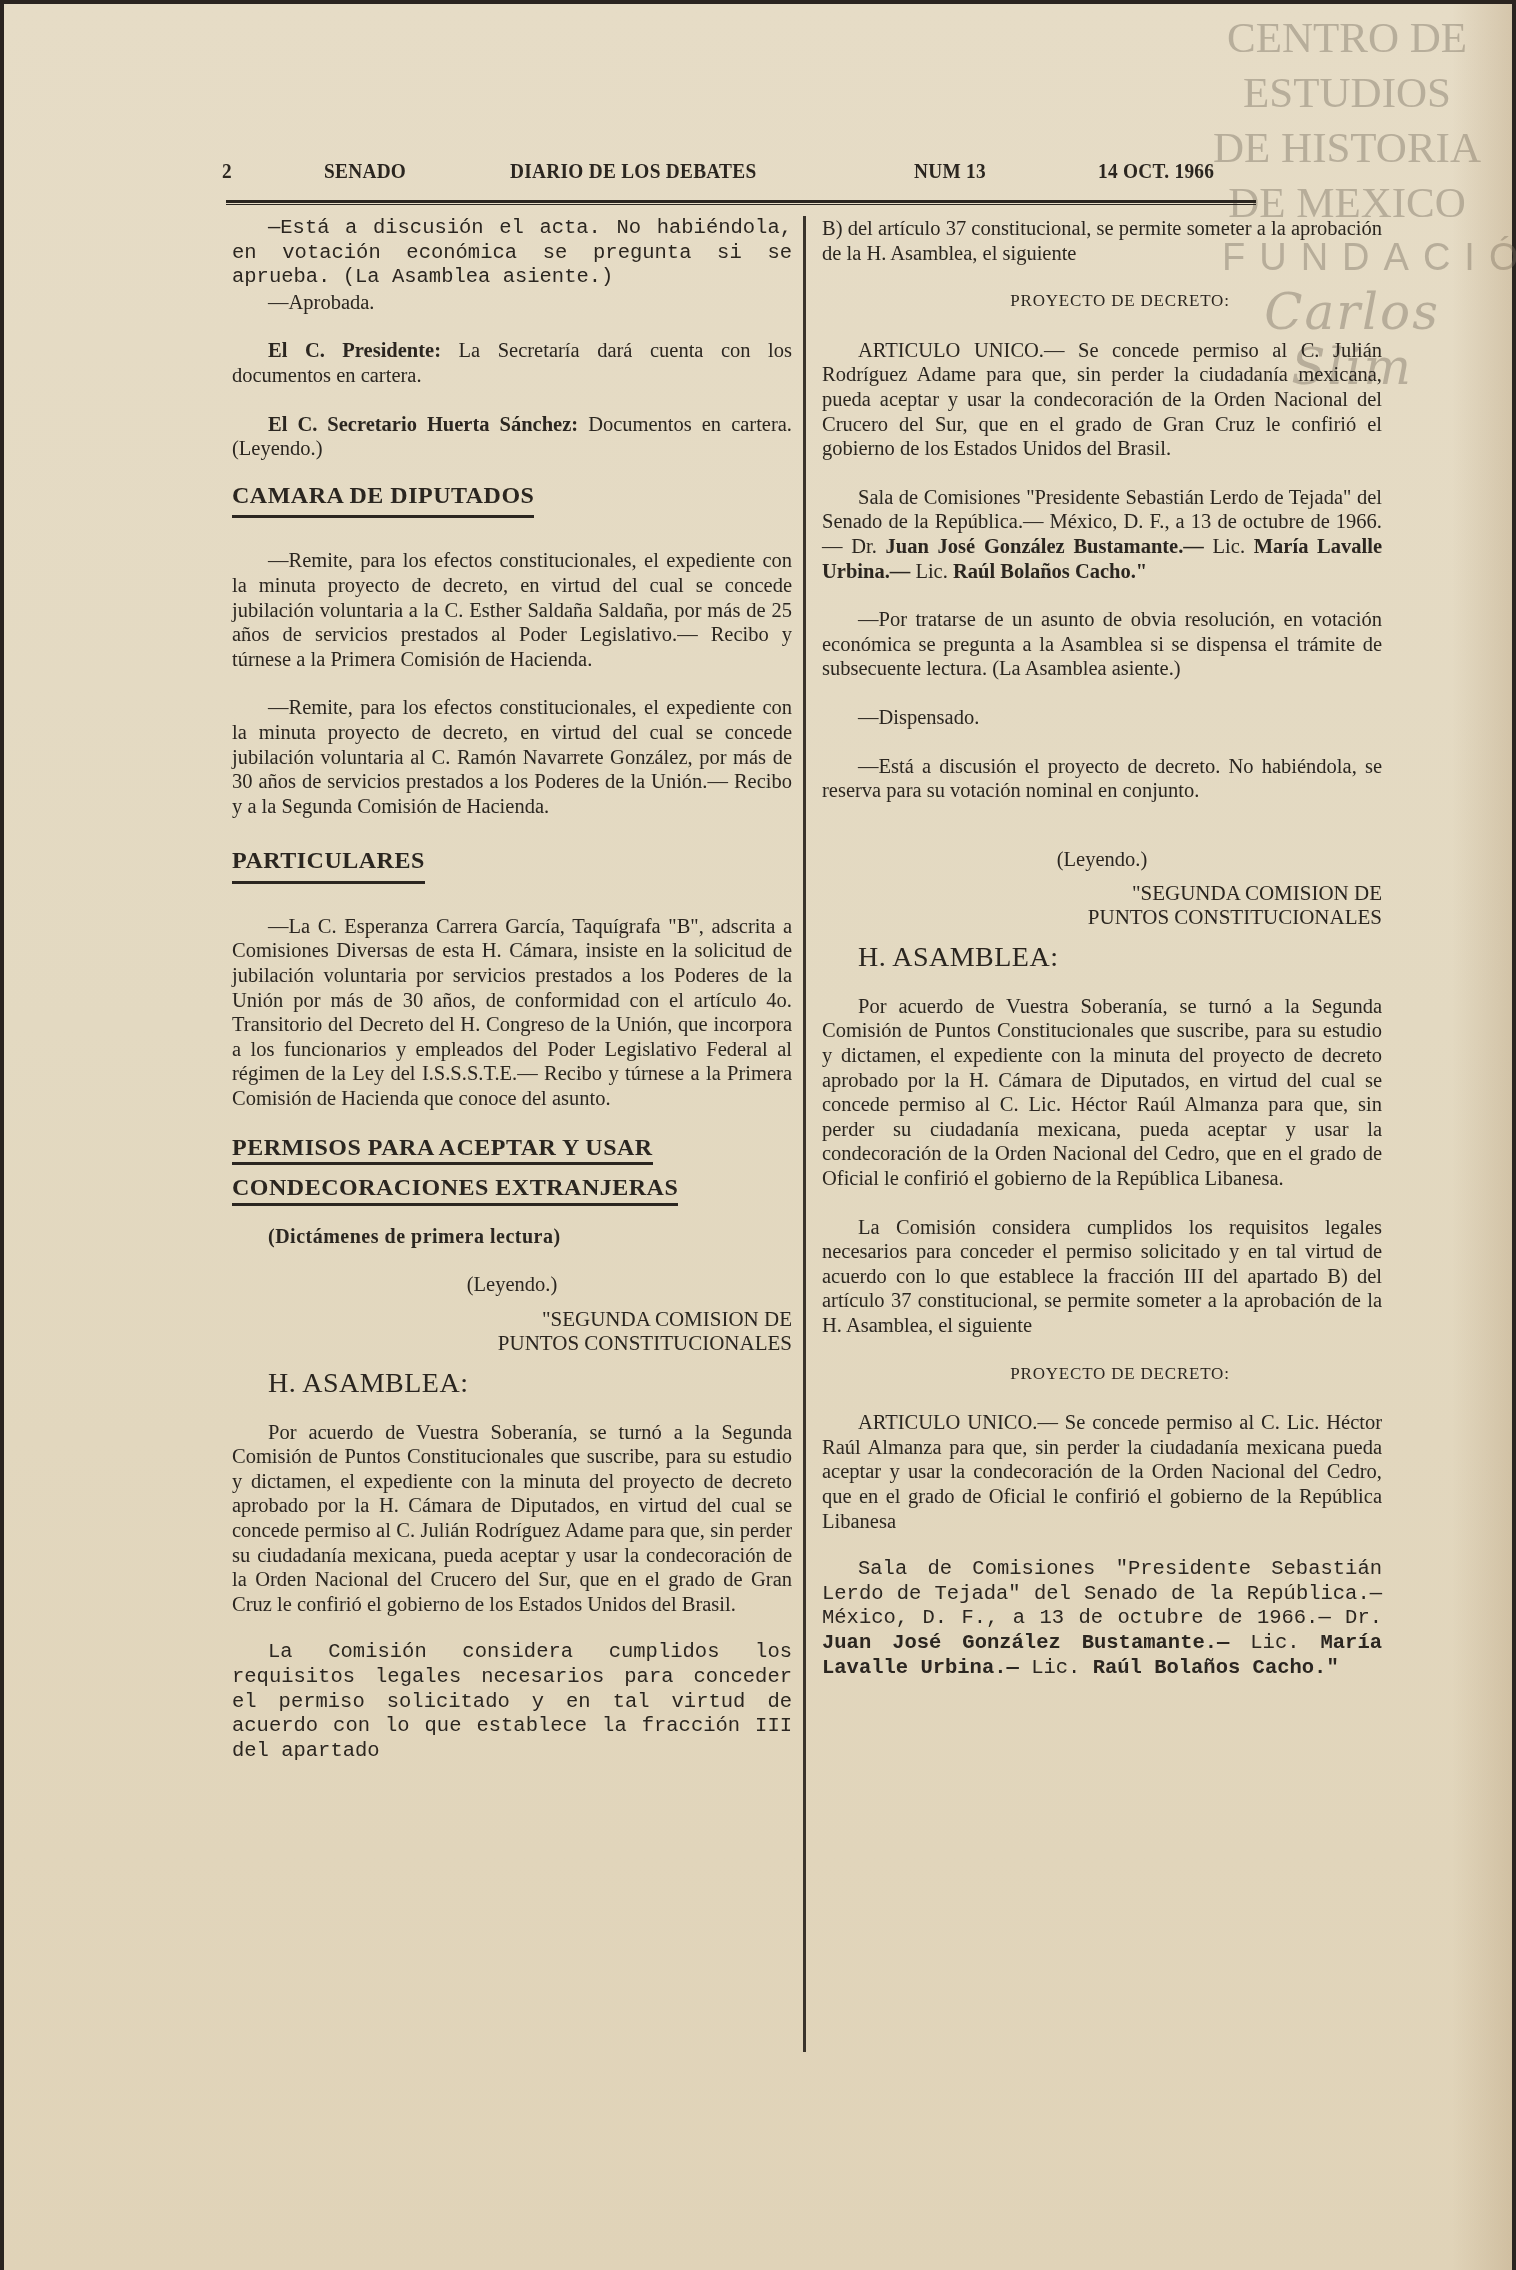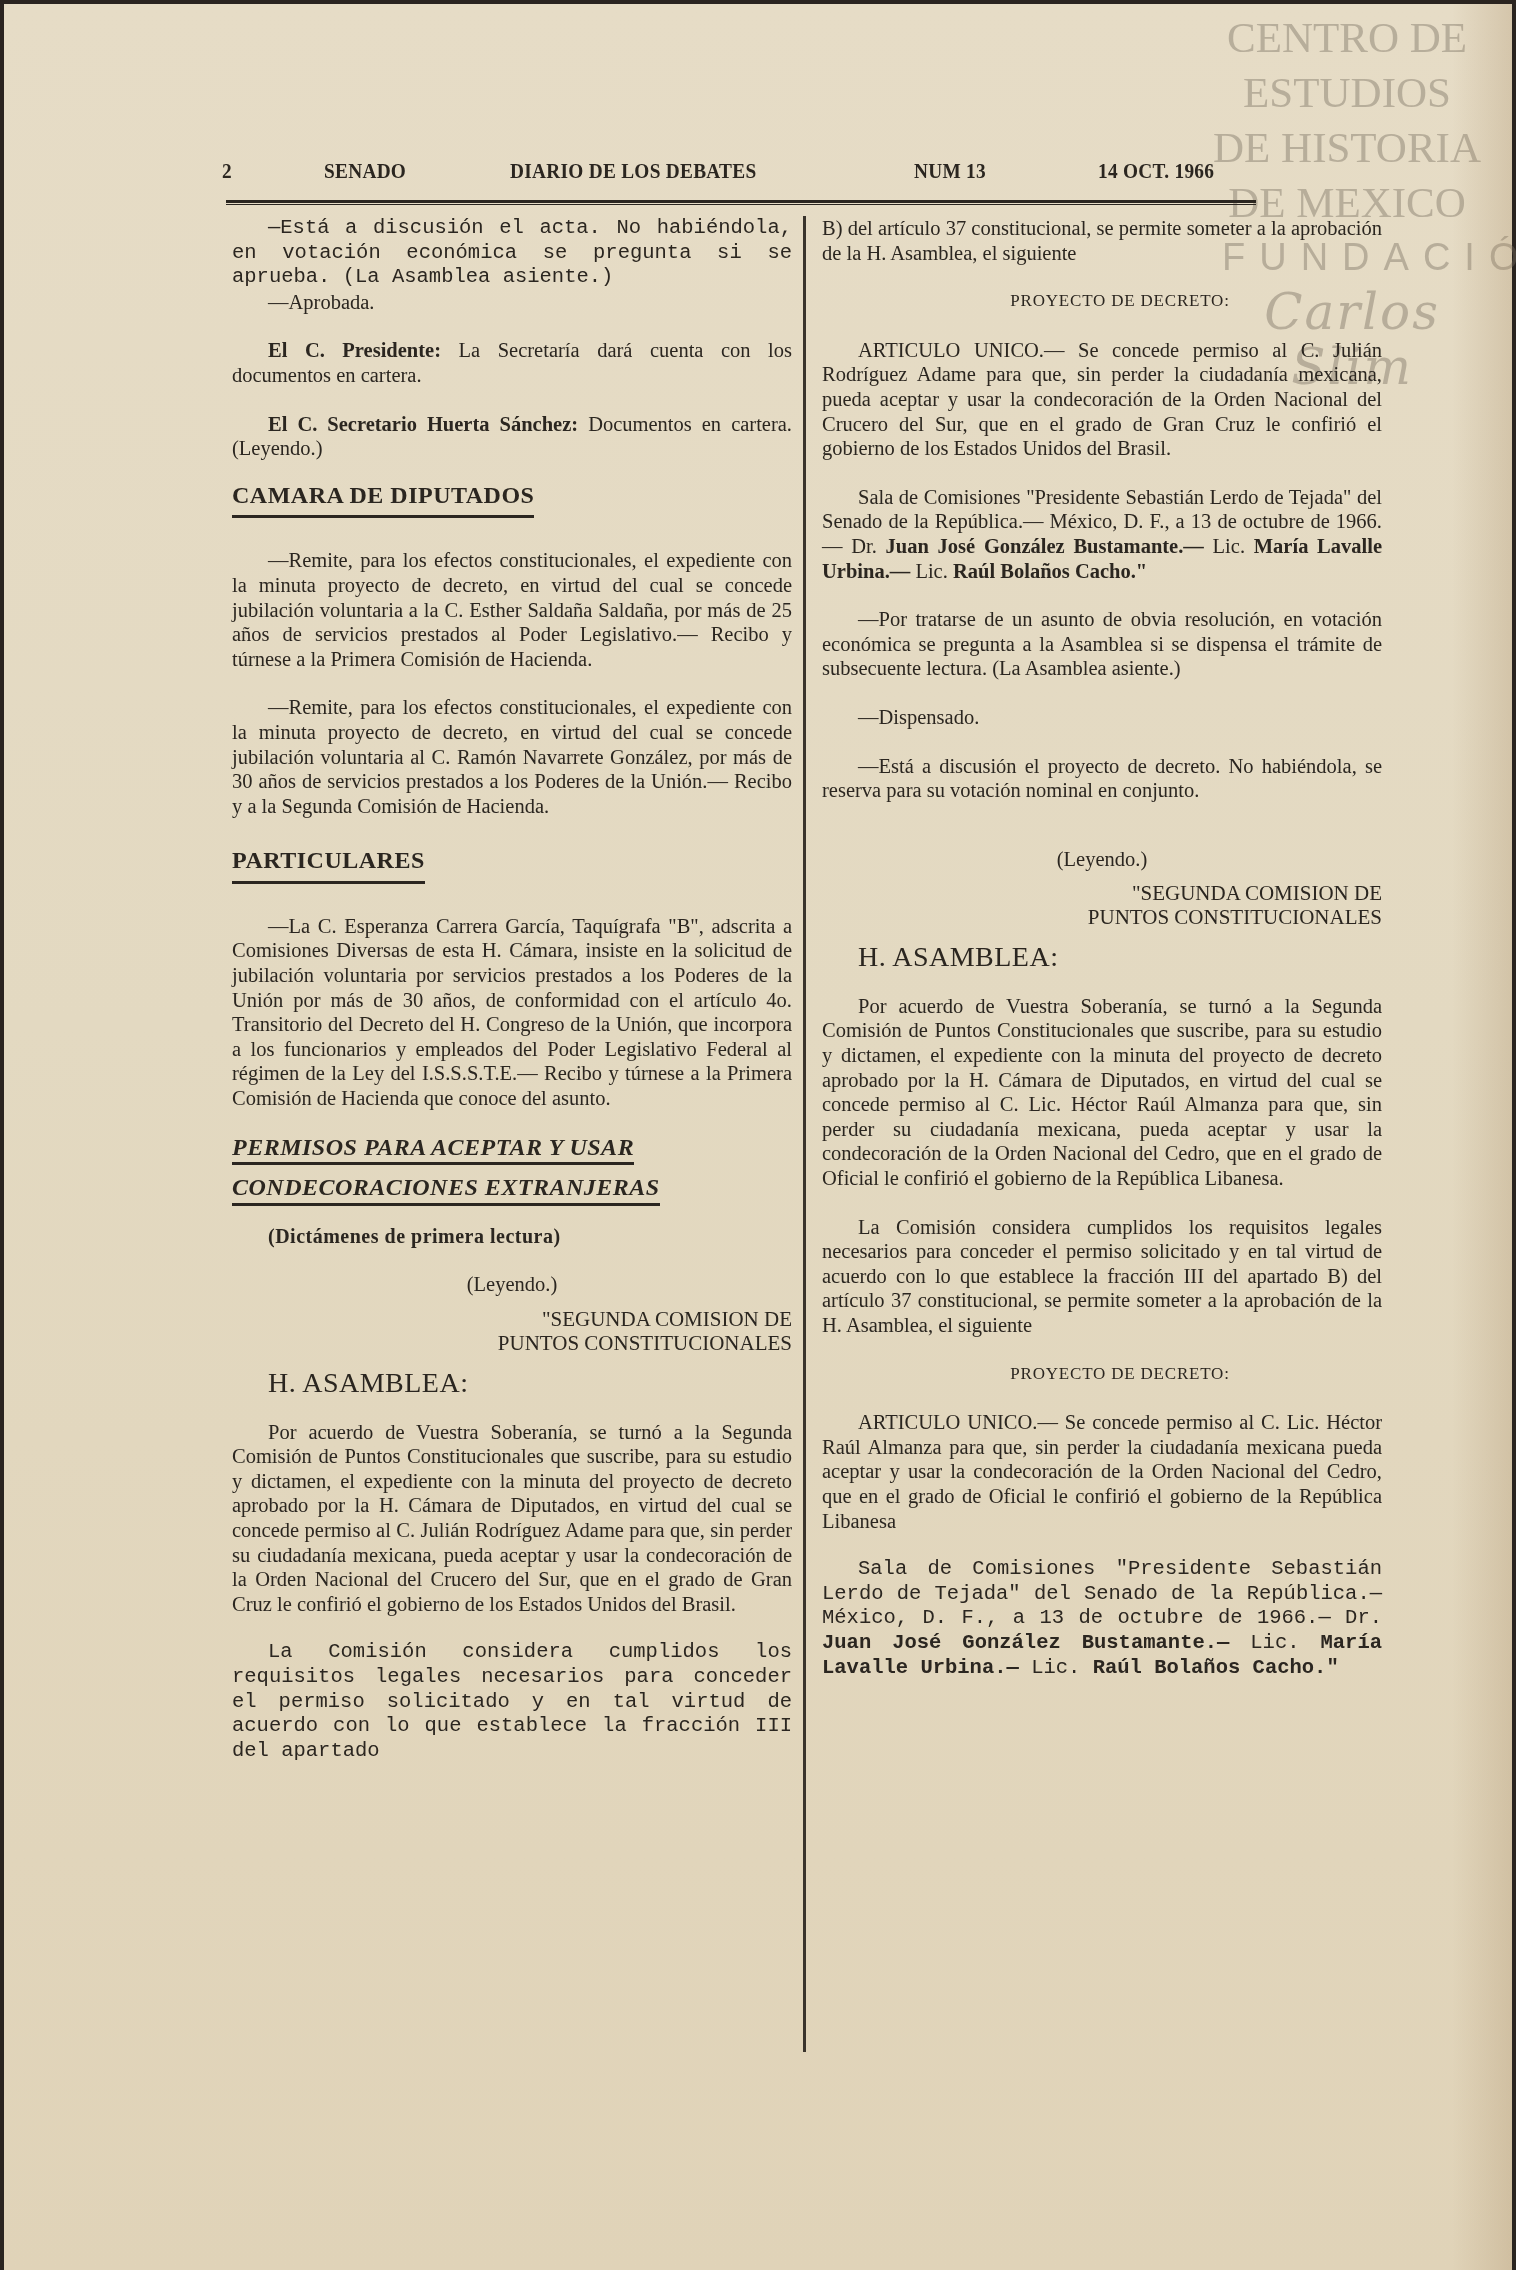--- a/index.html
+++ b/index.html
@@ -40,21 +40,21 @@
   .col p.noindent { text-indent: 0; }
   .col p.center { text-align: center; text-indent: 0; }
   .col b { font-weight: bold; }
   .section-title {
     font-family: "Liberation Sans", "DejaVu Sans", sans-serif;
     font-weight: bold; font-size: 24px; letter-spacing: 0.5px;
     display: inline-block; margin: 6px 0 30px 0; padding-bottom: 8px;
     border-bottom: 3px solid #2b2620;
     font-family: "Liberation Serif", serif;
   }
-  .section-title.multi { display: block; border-bottom: none; margin: 8px 0 8px 0; padding: 0; font-style: italic; }
+  .section-title.multi { display: block; border-bottom: none; margin: 8px 0 8px 0; padding: 0; }
   .section-title.multi .ln { display: inline-block; border-bottom: 3px solid #2b2620; padding-bottom: 3px; margin-bottom: 10px; }
   .subtitle { font-weight: bold; font-size: 20px; margin: 6px 0 14px 0; text-indent: 0; letter-spacing: 0.5px; }
   .smallcaps-block { text-align: right; font-size: 21px; line-height: 24px; margin: 0 0 16px 0; }
   .asamblea { font-size: 28px; margin: 0 0 30px 0; text-indent: 0; letter-spacing: 0.5px; }
   .decree-title { text-align: center; font-size: 17px; letter-spacing: 0.8px; margin: 6px 0 26px 0; text-indent: 0; }
   .watermark {
     position: absolute; right: 20px; top: 6px; width: 290px;
     color: rgba(120,110,95,0.42); font-family: "Liberation Serif", serif;
     text-align: center; font-size: 43px; line-height: 55px; pointer-events: none;
   }

